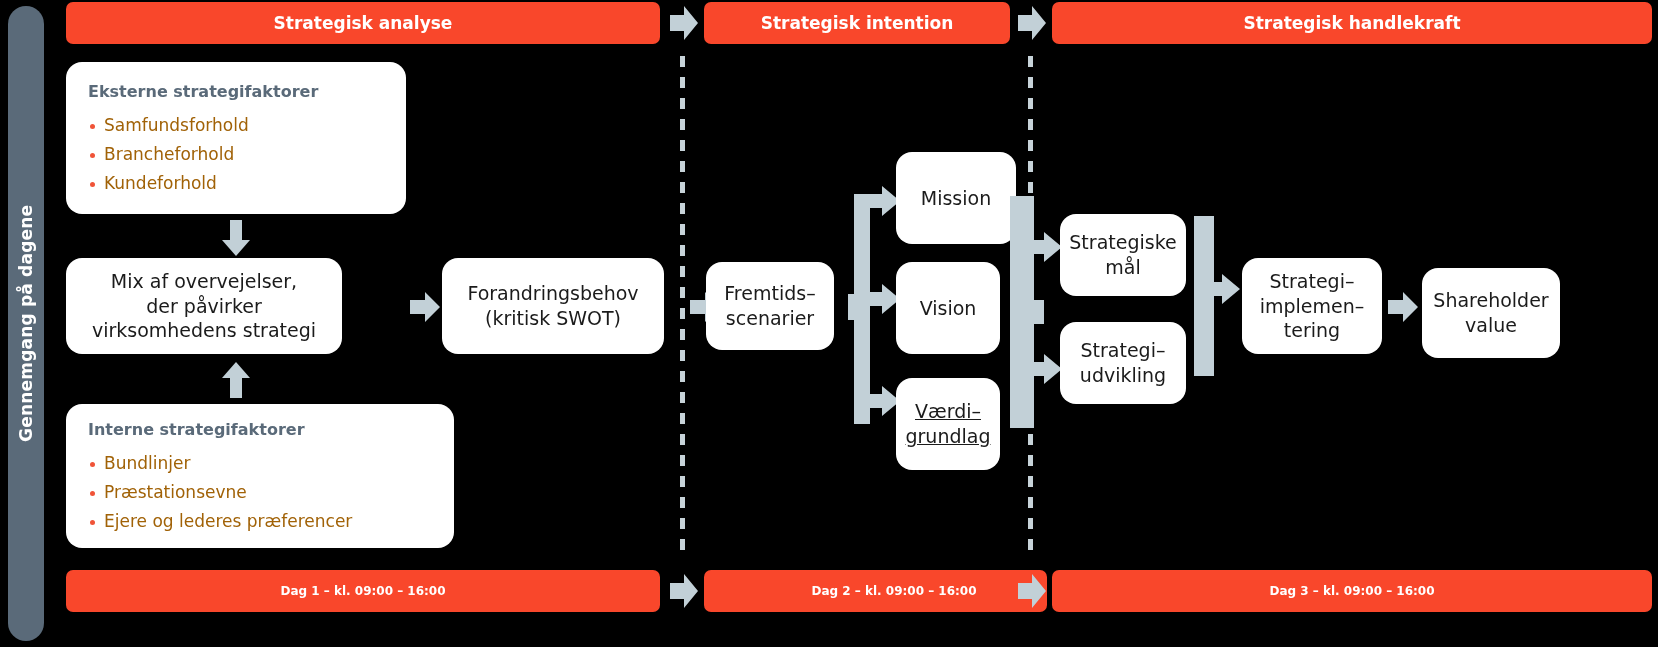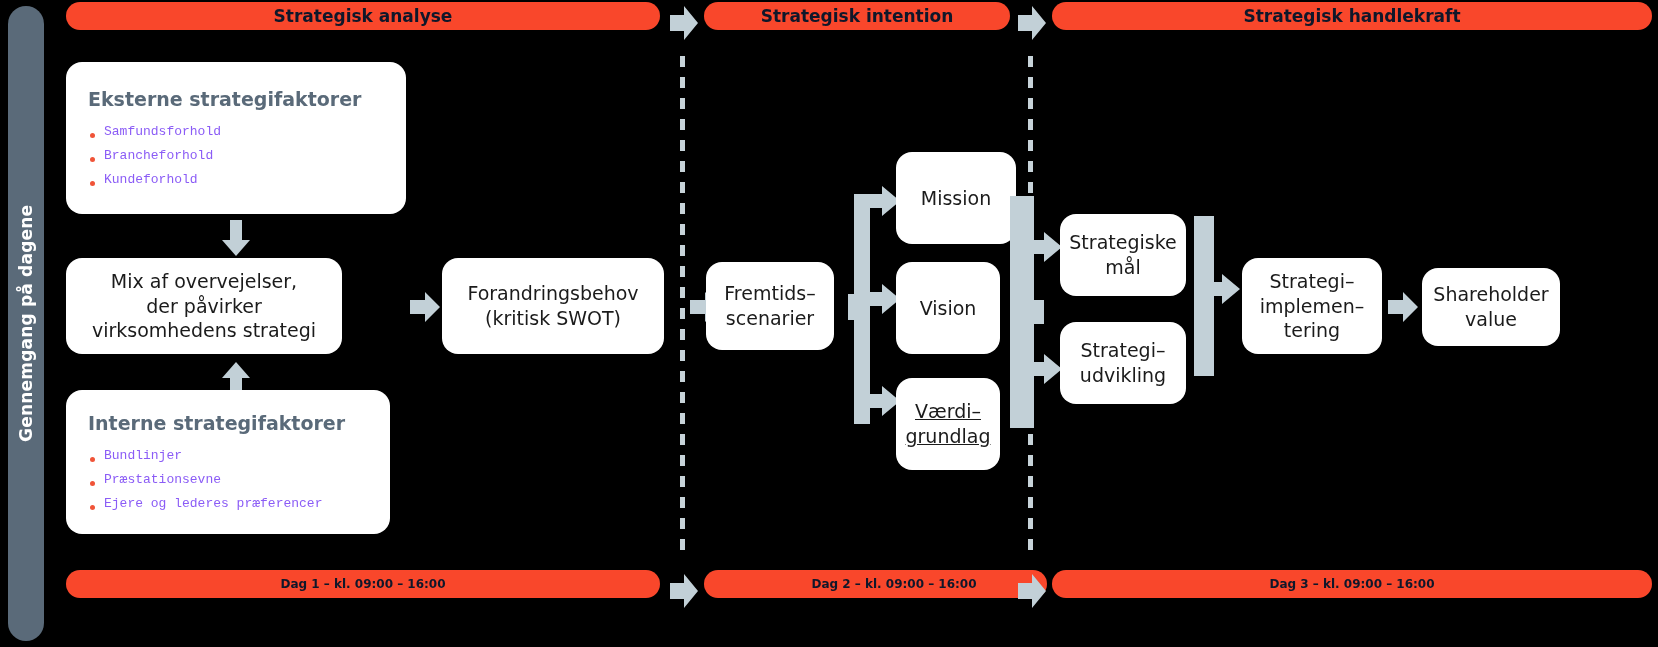--- a/index.html
+++ b/index.html
@@ -17,23 +17,23 @@
   }
   .rail-label{
     position:absolute;left:8px;top:6px;width:36px;height:635px;
     display:flex;align-items:center;justify-content:center;
     color:#fff;font-weight:bold;font-size:17px;letter-spacing:.2px;
     writing-mode:vertical-rl;transform:rotate(180deg);white-space:nowrap;
   }
 
   
   .pill{
-    position:absolute;background:#f9472b;border-radius:17px;height:28px;
+    position:absolute;background:#f9472b;border-radius:7px;height:42px;
     display:flex;align-items:center;justify-content:center;
-    color:#0f172a;font-weight:bold;font-size:17px;white-space:nowrap;
+    color:#ffffff;font-weight:bold;font-size:17px;white-space:nowrap;
   }
   .pill.small{font-size:12px;}
 
   
   .pillarrow{position:absolute;width:28px;height:34px;}
   .pillarrow svg{display:block;}
 
   
   .divider{
     position:absolute;width:5px;
@@ -44,26 +44,26 @@
   .card{
     position:absolute;background:#fff;border-radius:16px;
     box-sizing:border-box;
     display:flex;flex-direction:column;justify-content:center;
     color:#1b1b1b;font-size:19px;line-height:1.3;
   }
   .card.center{align-items:center;text-align:center;}
   .card.pad{padding:16px 20px;}
 
   .card-title{
-    color:#5a6a79;font-weight:bold;font-size:19px;margin:0 0 12px 2px;
+    color:#5a6a79;font-weight:bold;font-size:16px;margin:0 0 12px 2px;
   }
   .blist{list-style:none;margin:0;padding:0;}
   .blist li{
     position:relative;padding-left:16px;margin:0 0 8px 2px;
-    font-size:13px;color:#8b5cf6;line-height:1.25;font-family:Liberation Mono, monospace;
+    font-size:17px;color:#a16207;line-height:1.25;
   }
   .blist li:last-child{margin-bottom:0;}
   .blist li::before{
     content:"";position:absolute;left:2px;top:9px;
     width:5px;height:5px;border-radius:50%;background:#f05438;
   }
 
   .line{display:block;}
 
   
@@ -119,21 +119,21 @@
     <span class="line">der påvirker</span>
     <span class="line">virksomhedens strategi</span>
   </div>
 
   <div class="conn" style="left:222px;top:362px;">
     <svg width="28" height="36" viewBox="0 0 28 36">
         <path d="M14 0 L28 16 H20 V36 H8 V16 H0 Z" fill="#c2d0d7"></path>
       </svg>
   </div>
 
-  <div class="card pad" style="left:66px;top:390px;width:324px;height:144px;">
+  <div class="card pad" style="left:66px;top:404px;width:388px;height:144px;">
     <div class="card-title">Interne strategifaktorer</div>
     <ul class="blist">
       <li>Bundlinjer</li>
       <li>Præstationsevne</li>
       <li>Ejere og lederes præferencer</li>
     </ul>
   </div>
 
   <div class="conn" style="left:410px;top:292px;">
     <svg width="30" height="30" viewBox="0 0 30 30">
@@ -219,21 +219,21 @@
     <span class="line">implemen–</span>
     <span class="line">tering</span>
   </div>
 
   <div class="conn" style="left:1388px;top:292px;">
     <svg width="30" height="30" viewBox="0 0 30 30">
         <path d="M0 8 H15 V0 L30 15 L15 30 V22 H0 Z" fill="#c2d0d7"></path>
       </svg>
   </div>
 
-  <div class="card center" style="left:1422px;top:268px;width:138px;height:78px;">
+  <div class="card center" style="left:1422px;top:268px;width:138px;height:90px;">
     <span class="line">Shareholder</span>
     <span class="line">value</span>
   </div>
 
   <div class="pill small" style="left:66px;top:570px;width:594px;">Dag 1 – kl. 09:00 – 16:00</div>
 
   <div class="pillarrow" style="left:670px;top:574px;">
     <svg width="28" height="34" viewBox="0 0 28 34">
         <path d="M0 9 H14 V0 L28 17 L14 34 V25 H0 Z" fill="#c2d0d7"></path>
       </svg>

